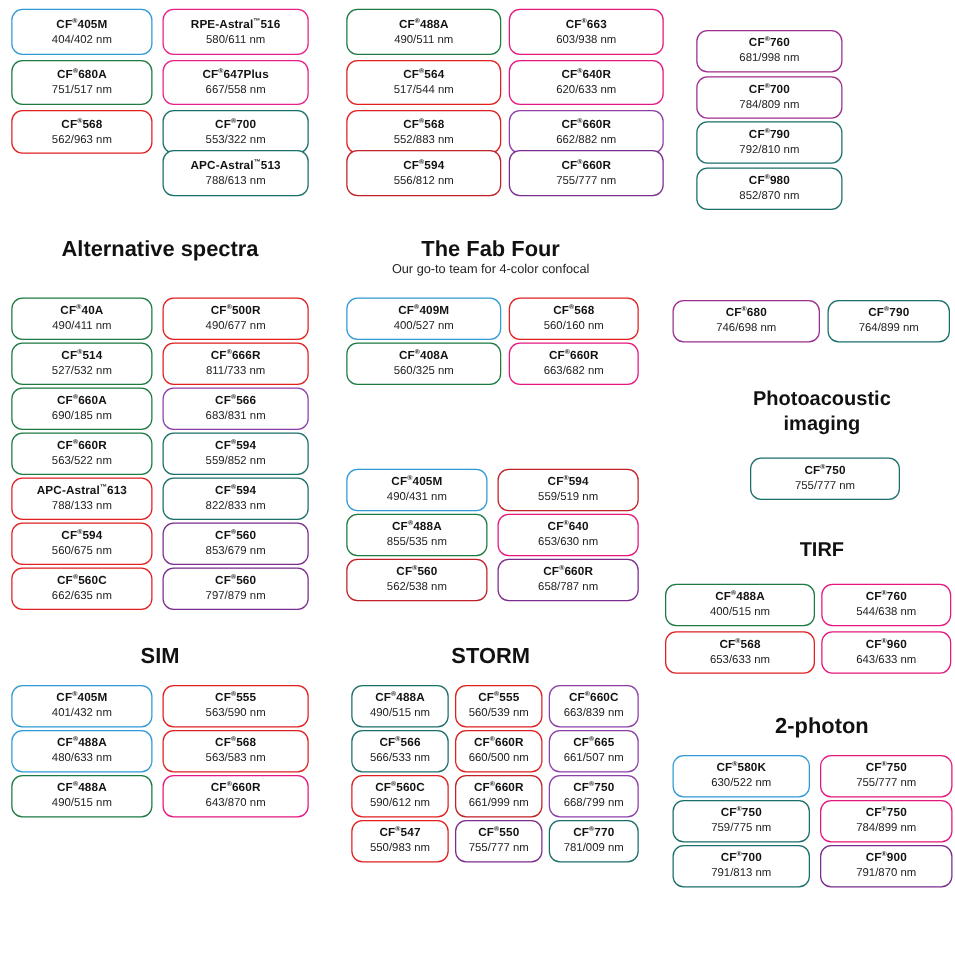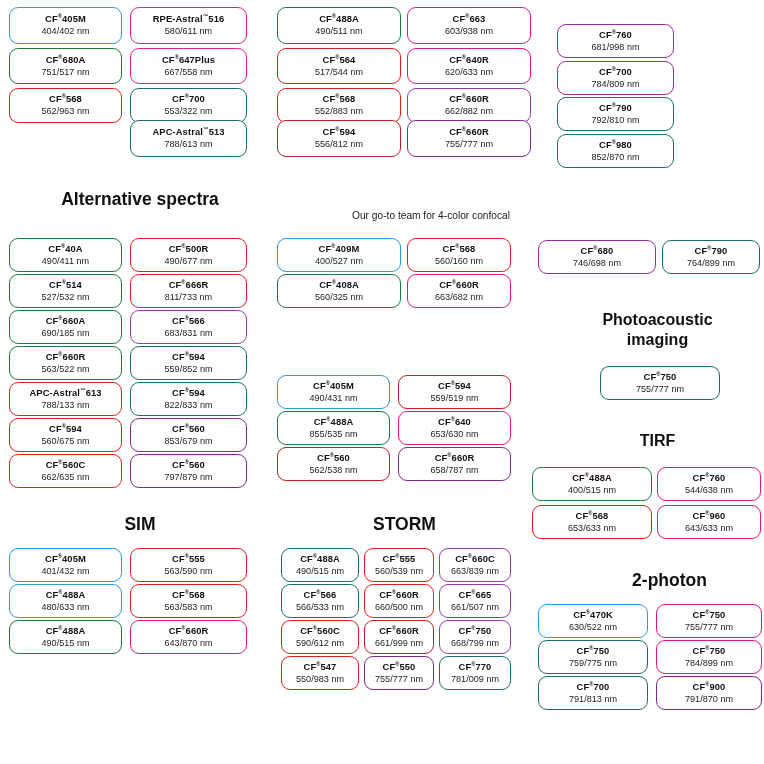--- a/index.html
+++ b/index.html
@@ -71,38 +71,39 @@
 
   
   .sec-title {
     position: absolute;
     text-align: center;
     font-weight: bold;
     color: #111;
     white-space: nowrap;
     line-height: 1.1;
   }
-  .sec-title.big   { font-size: 17.5px; margin-left: 12px; }
+  .sec-title.big   { font-size: 17.5px; }
   .sec-title.mid   { font-size: 16px; }
   .sec-sub {
     position: absolute;
     text-align: center;
     font-size: 10.2px;
     color: #222;
     white-space: nowrap;
     font-weight: normal;
   }
   .sec-title.two-line { line-height: 1.22; white-space: normal; }
 </style>
 </head>
 <body>
 
 <div class="board" id="board">
     <div class="sec-title big" style="left: 0px; top: 190px; width: 256px;">Alternative spectra</div>
-    <div class="sec-sub" style="left: 275px; top: 210px; width: 235px; text-align: right;">Our go-to team for 4-color confocal</div>
+    <div class="sec-title big" style="left: 275px; top: 190px; width: 235px;">The Fab Four</div>
+    <div class="sec-sub" style="left: 275px; top: 210px; width: 235px;">Our go-to team for 4-color confocal</div>
     <div class="sec-title big" style="left: 275px; top: 515px; width: 235px;">STORM</div>
     <div class="sec-title big" style="left: 0px; top: 515px; width: 256px;">SIM</div>
     <div class="sec-title mid two-line" style="left: 545px; top: 310px; width: 225px;">
       <div>Photoacoustic</div>
       <div>imaging</div>
     </div>
     <div class="sec-title mid" style="left: 545px; top: 432px; width: 225px;">TIRF</div>
     <div class="sec-title big" style="left: 545px; top: 571px; width: 225px;">2-photon</div>
     <div class="chip c-blue" style="left: 9px; top: 7px; width: 113px; height: 37px;">
       <div class="name"><span>CF</span><span class="tm">®</span><span>405M</span></div>
@@ -370,21 +371,21 @@
     </div>
     <div class="chip c-pink" style="left: 657px; top: 467px; width: 104px; height: 34px;">
       <div class="name"><span>CF</span><span class="tm">®</span><span>760</span></div>
       <div class="spec">544/638 nm</div>
     </div>
     <div class="chip c-pink" style="left: 657px; top: 505px; width: 104px; height: 34px;">
       <div class="name"><span>CF</span><span class="tm">®</span><span>960</span></div>
       <div class="spec">643/633 nm</div>
     </div>
     <div class="chip c-blue" style="left: 538px; top: 604px; width: 110px; height: 34px;">
-      <div class="name"><span>CF</span><span class="tm">®</span><span>470K</span></div>
+      <div class="name"><span>CF</span><span class="tm">®</span><span>580K</span></div>
       <div class="spec">630/522 nm</div>
     </div>
     <div class="chip c-teal" style="left: 538px; top: 640px; width: 110px; height: 34px;">
       <div class="name"><span>CF</span><span class="tm">®</span><span>750</span></div>
       <div class="spec">759/775 nm</div>
     </div>
     <div class="chip c-teal" style="left: 538px; top: 676px; width: 110px; height: 34px;">
       <div class="name"><span>CF</span><span class="tm">®</span><span>700</span></div>
       <div class="spec">791/813 nm</div>
     </div>

